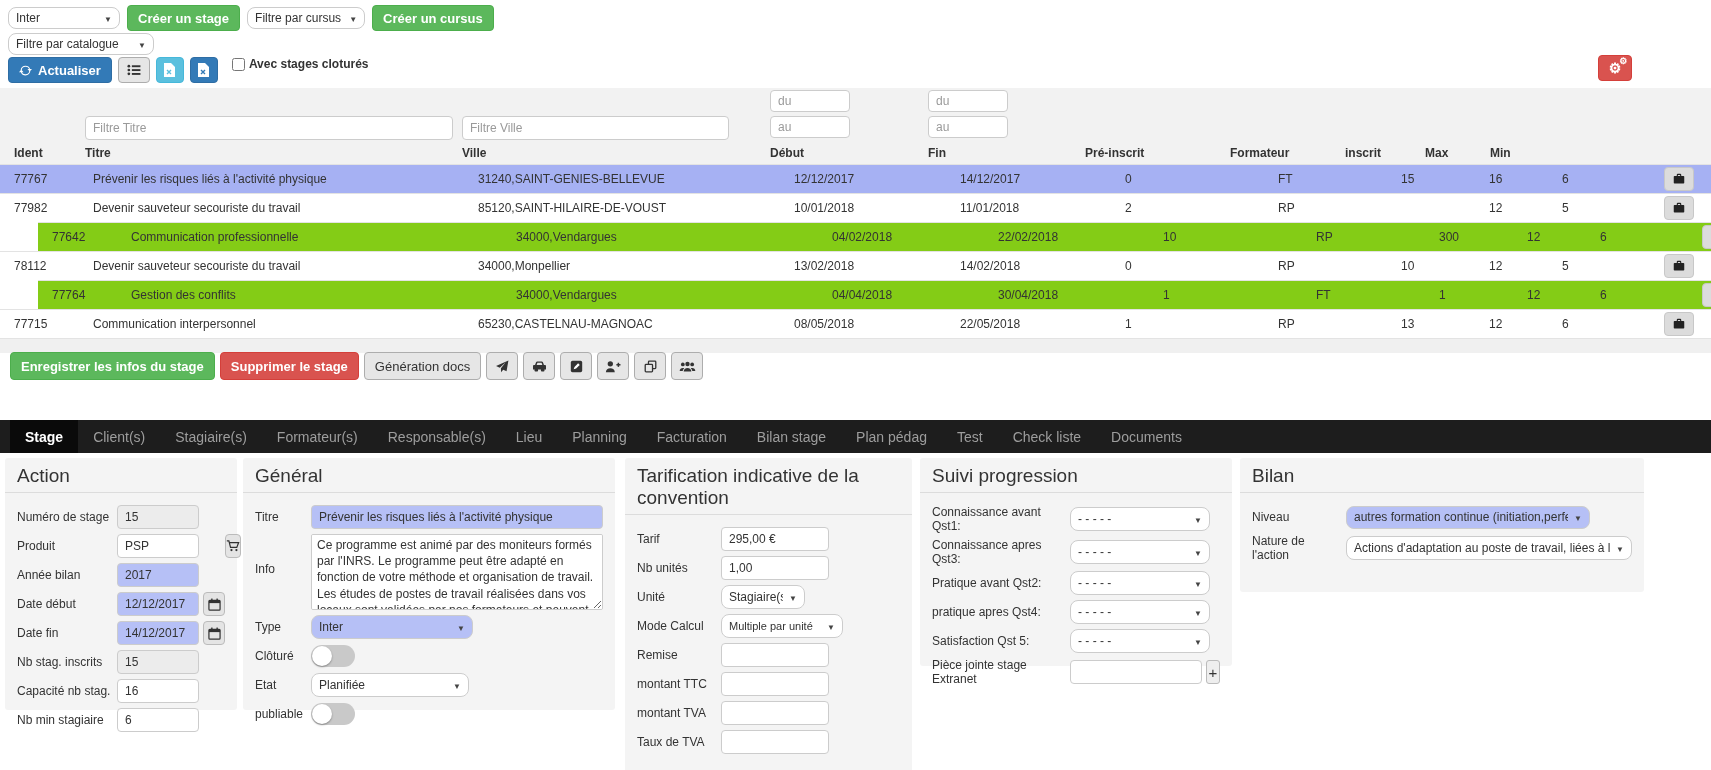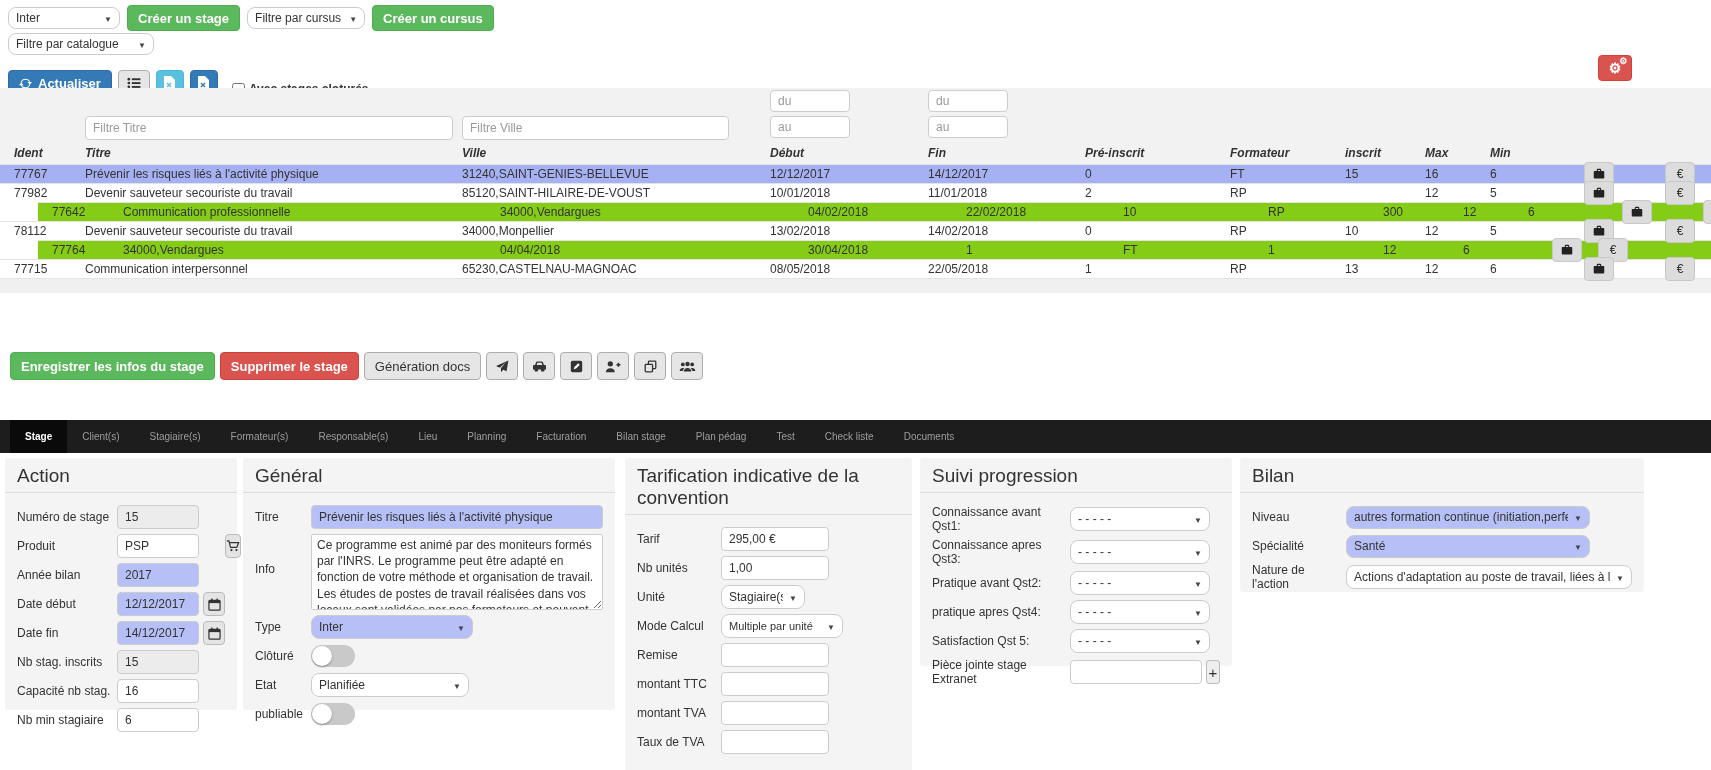--- a/index.html
+++ b/index.html
@@ -28,54 +28,54 @@
   .inp::placeholder { color:#9a9a9a; }
   .inp.hl { background:#b6c0f6; }
   .inp.dis { background:#ececec; }
   .toggle { width:44px; height:22px; border-radius:11px; background:#c9c9c9; position:relative;
             cursor:pointer; flex:none; }
   .toggle::after { content:""; position:absolute; left:1px; top:1px; width:20px; height:20px;
                    background:#fff; border-radius:50%; box-shadow:0 1px 2px rgba(0,0,0,.35); }
   
   .row1 { position:absolute; top:5px; left:8px; display:flex; gap:7px; align-items:center; }
   .row2 { position:absolute; top:33px; left:8px; }
-  .row3 { position:absolute; top:70px; left:8px; display:flex; gap:6px; align-items:flex-end; }
+  .row3 { position:absolute; top:57px; left:8px; display:flex; gap:6px; align-items:flex-start; }
   .cogs-btn { position:absolute; top:55px; right:79px; width:34px; height:26px; }
   .cogs { position:relative; color:#fff; font-size:14px; line-height:1; }
   .cogs::before { content:"⚙"; }
   .cogs::after { content:"⚙"; font-size:9px; position:absolute; right:-6px; top:-4px; }
   .chk-group { display:flex; align-items:center; gap:4px; margin-left:8px; font-weight:700; }
   .chk-group input { margin:0; }
   
   .table { position:absolute; top:88px; left:0; width:1711px; }
   .tgrid { display:grid; grid-template-columns:75px 377px 308px 158px 157px 145px 115px 80px 65px 70px 105px 56px; align-items:center; }
   .thead { background:#f2f2f2; padding-top:2px; }
   .fcell { align-self:start; padding-left:10px; }
   .fcell.ident { padding-left:14px; }
   .duau { display:flex; flex-direction:column; gap:4px; }
   .duau .inp { width:80px; height:22px; }
   .hlabels { height:22px; font-weight:700; }
-  .hlabels > div { padding-left:10px;font-style:italic; }
+  .hlabels > div { padding-left:10px; }
   .hlabels > div:first-child { padding-left:14px; }
-  .trow { height:19px; border-top:1px solid #e3e3e3; }
+  .trow { height:29px; border-top:1px solid #e3e3e3;gap:8px; }
   .trow > div { padding-left:10px; overflow:hidden; white-space:nowrap; }
   .trow > div:first-child { padding-left:14px; }
   .trow.odd { background:#84cc16;margin-left:38px; }
   .trow.selected { background:#a6b1f3; }
   .rbtn { width:30px; height:24px; background:#dcdcdc; border:1px solid #c8c8c8; border-radius:4px;
           display:flex; align-items:center; justify-content:center; cursor:pointer; margin-left:24px; }
   .euro-glyph::after { content:"€"; font-size:12px; color:#333; }
   .tstrip { height:15px; background:#f0f0f0; border-top:1px solid #e3e3e3; }
   
   .stage-toolbar { position:absolute; top:352px; left:10px; display:flex; gap:5px; align-items:center; }
   .stage-toolbar .btn { height:28px; }
   
   .tabbar { position:absolute; top:420px; left:0; width:1711px; height:33px; background:#1d1d1d;
             display:flex; align-items:stretch; padding-left:10px; }
-  .tab { display:flex; align-items:center; padding:10px 15px; color:#9d9d9d; font-size:10px; cursor:pointer;text-align:center; }
+  .tab { display:flex; align-items:center; padding:10px 15px; color:#9d9d9d; font-size:14px; cursor:pointer;text-align:center; }
   .tab.active { background:#0a0a0a; color:#fff; font-weight:700; }
   
   .panel { position:absolute; background:#f4f4f4; border-radius:3px; }
   .panel h2 { margin:0; font-size:19px; font-weight:400; color:#333; padding:7px 12px 5px; border-bottom:1px solid #dcdcdc; }
   .fields { padding:12px 12px 8px; display:flex; flex-direction:column; gap:5px; }
   .frow { display:flex; align-items:center; min-height:24px; gap:4px; }
   .frow label { flex:none; }
   #panel-action { top:458px; left:5px; width:232px; height:252px; }
   #panel-action label { width:96px; }
   #panel-action .inp { width:82px; }
@@ -298,20 +298,21 @@
           </svg>
         </span>
       </div>
     <div>
         <span class="rbtn euro-glyph" style="margin-left:0"></span>
       </div>
   </div>
 
   <div class="tgrid trow odd">
     <div>77764</div>
+    <div>Gestion des conflits</div>
     <div>34000,Vendargues</div>
     <div>04/04/2018</div>
     <div>30/04/2018</div>
     <div>1</div>
     <div>FT</div>
     <div>1</div>
     <div>12</div>
     <div>6</div>
     <div>
         <span class="rbtn">
@@ -617,27 +618,20 @@
   <h2>Bilan</h2>
   <div class="fields">
     <div class="frow">
       <label>Niveau</label>
       <div class="sel hl" style="width:244px;height:23px">
         <span class="txt">autres formation continue (initiation,perfectionne</span>
         <span class="caret"></span>
       </div>
     </div>
     <div class="frow">
-      <label>Spécialité</label>
-      <div class="sel hl" style="width:244px;height:23px">
-        <span class="txt">Santé</span>
-        <span class="caret"></span>
-      </div>
-    </div>
-    <div class="frow">
       <label>Nature de l'action</label>
       <div class="sel" style="width:304px;height:24px">
         <span class="txt">Actions d'adaptation au poste de travail, liées à l'évolution ou au m</span>
         <span class="caret"></span>
       </div>
     </div>
   </div>
 </div>
 
 </body></html>

